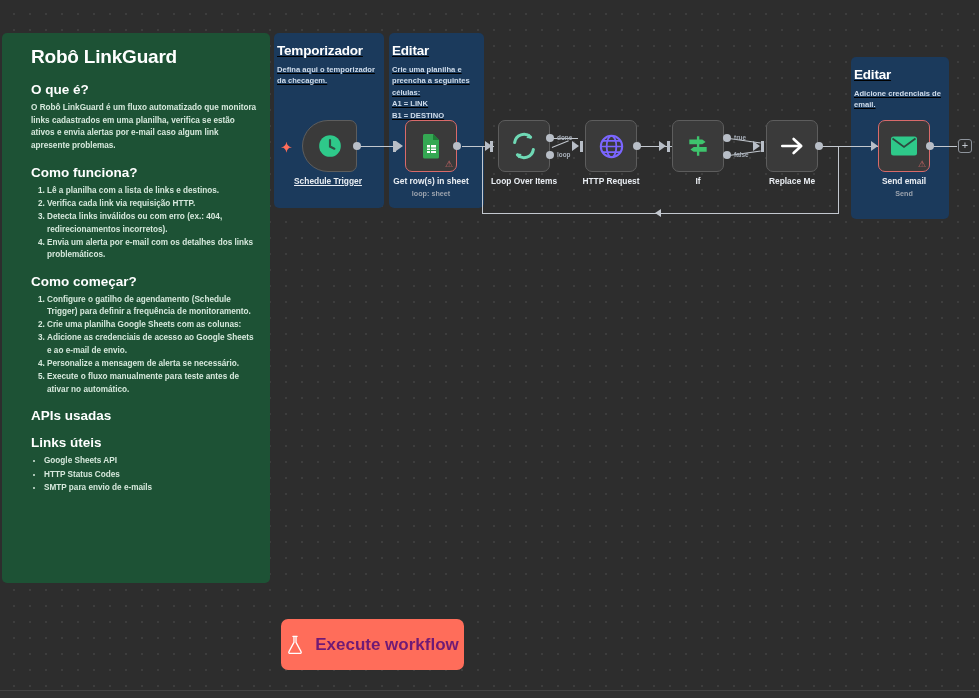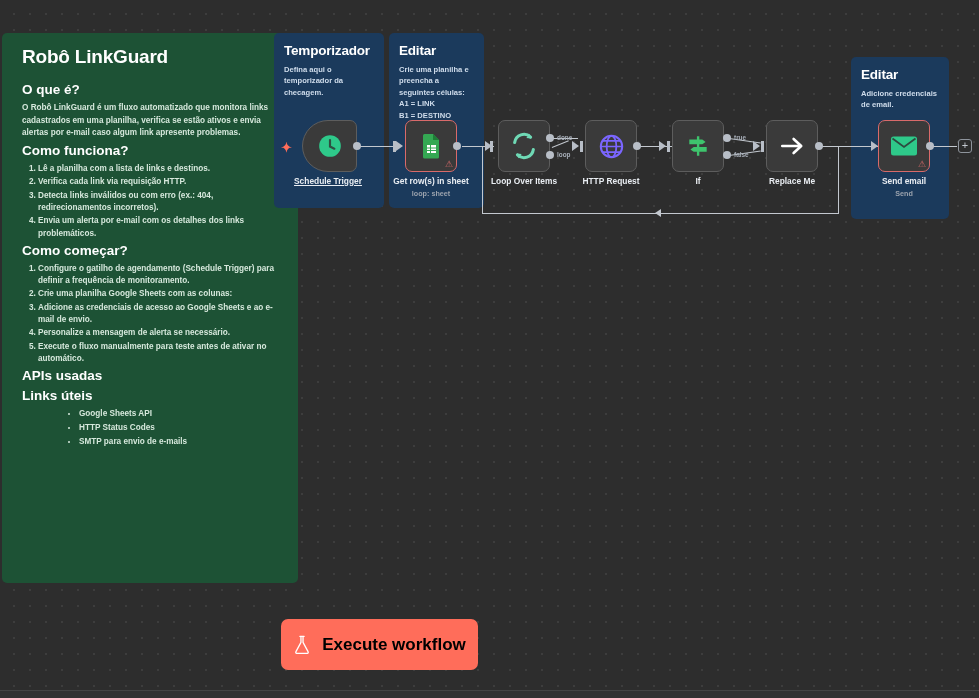--- a/index.html
+++ b/index.html
@@ -26,58 +26,59 @@
     border-top: 1px solid #444;
   }
 
   
   .sticky {
     position: absolute;
     border-radius: 5px;
     overflow: hidden;
   }
   .sticky-green {
-    left: 2px; top: 33px; width: 296px; height: 550px;
+    left: 2px; top: 33px; width: 268px; height: 550px;
     background: #1d5235;
-    padding: 13px 12px 10px 20px;
+    padding: 13px 12px 10px 29px;
   }
   .sticky-blue {
     background: #1b3a5c;
-    padding: 10px 10px;
+    padding: 10px 3px;
+    text-decoration: underline;
   }
   #sticky-timer { left: 274px; top: 33px; width: 110px; height: 175px; }
   #sticky-editar { left: 389px; top: 33px; width: 95px; height: 175px; }
   #sticky-email  { left: 851px; top: 57px; width: 98px; height: 162px; }
 
   .st-title-lg {
     color: #ffffff; font-size: 19px; font-weight: bold;
     letter-spacing: -0.2px; margin-bottom: 14px;
   }
   .st-h2 {
     color: #ffffff; font-size: 13.5px; font-weight: bold;
-    margin: 3px 0 5px 0;
+    margin: 12px 0 5px 0;
   }
   .st-p {
     color: #d6e8dc; font-size: 8.2px; line-height: 1.55; font-weight: bold;
   }
   .st-ol { margin: 0 0 0 16px; }
   .st-ol li {
     color: #d6e8dc; font-size: 8.2px; line-height: 1.5;
     font-weight: bold; margin-bottom: 1px;
   }
   .st-ul { margin: 0 0 0 13px; }
   .st-ul li {
     color: #d6e8dc; font-size: 8.2px; line-height: 1.55;
     font-weight: bold; margin-bottom: 1px;
   }
   .st-ul-sub { margin: 0 0 0 16px; list-style: circle; }
   .st-ul-sub li {
     color: #d6e8dc; font-size: 8.2px; line-height: 1.5; font-weight: bold;
   }
-  .lnk { color: #e8714f; font-size: 8.2px; font-weight: bold; margin-left: 44px; }
+  .lnk { color: #e8714f; font-size: 8.2px; font-weight: bold; }
 
   .blue-title {
     color: #ffffff; font-size: 13.5px; font-weight: bold;
     margin-bottom: 6px; letter-spacing: -0.2px;
   }
   .blue-p {
     color: #cfdceb; font-size: 7.6px; line-height: 1.5; font-weight: bold;
   }
 
   
@@ -136,24 +137,24 @@
     border: 1.2px solid #8e949c; border-radius: 3px;
     background: #2d2d2d;
     color: #c3c8cf; font-size: 11px; line-height: 11px;
     text-align: center;
   }
 
   
   #exec-btn {
     position: absolute;
     left: 281px; top: 619px;
-    width: 197px; height: 51px;
+    width: 183px; height: 51px;
     background: #ff6d5a;
     border: none; border-radius: 7px;
-    color: #000000; font-size: 17px; font-weight: bold;
+    color: #701a75; font-size: 17px; font-weight: bold;
     font-family: "Liberation Sans", sans-serif;
     display: flex; align-items: center; justify-content: center;
     gap: 11px; cursor: pointer;
   }
 </style>
 </head>
 <body>
 
 <div id="canvas">
 

